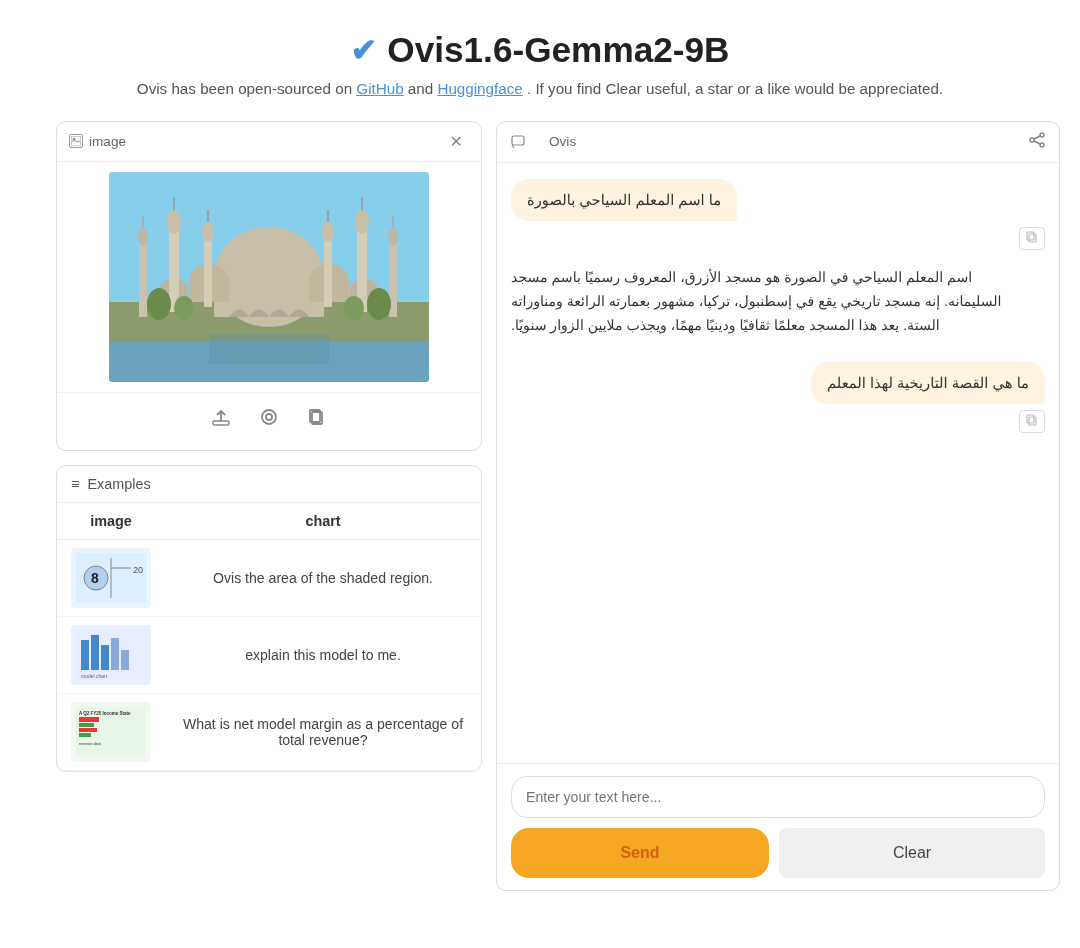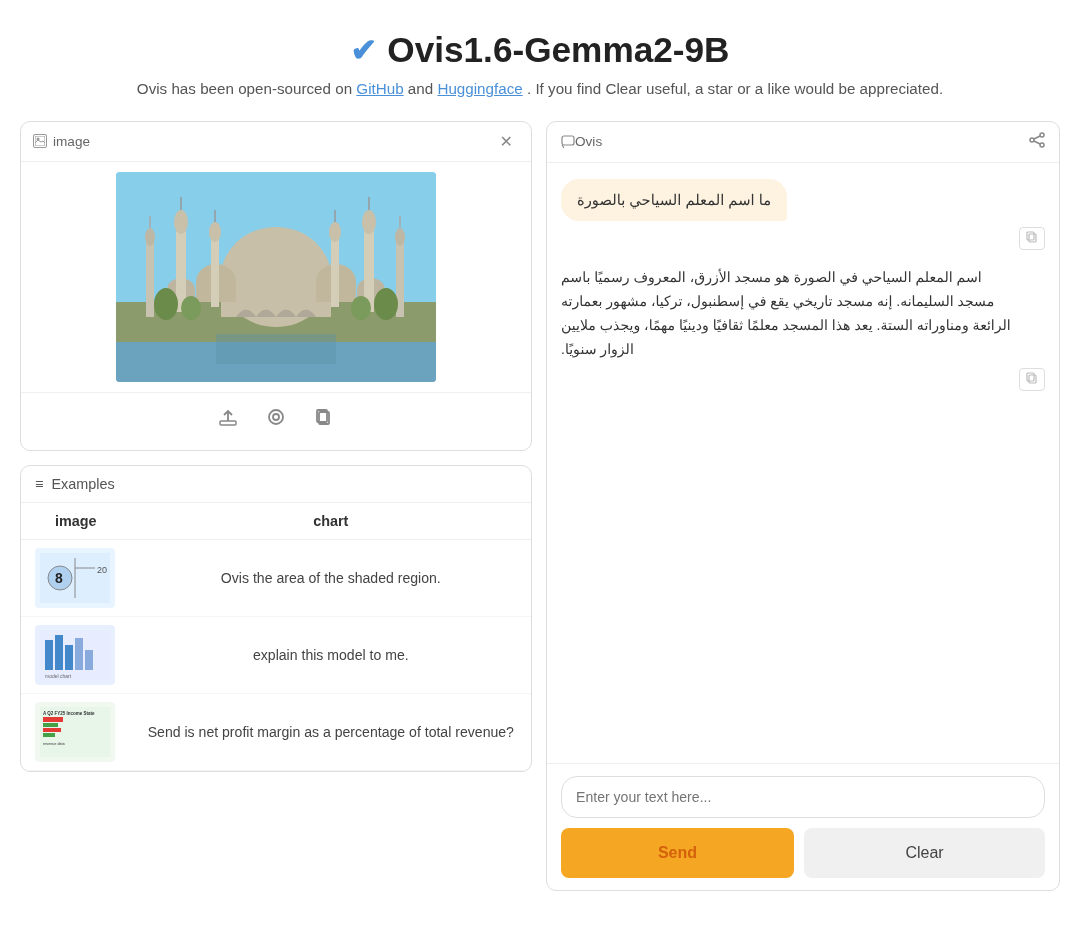--- a/index.html
+++ b/index.html
@@ -40,25 +40,26 @@
 
     .main-layout {
       display: flex;
       gap: 0;
       padding: 10px 20px;
       height: 790px;
     }
 
     
     .left-panel {
-      width: 512px;
+      width: 426px;
       flex-shrink: 0;
       display: flex;
       flex-direction: column;
       gap: 14px;
+      margin-left: 36px;
     }
 
     .image-upload-box {
       border: 1px solid #ddd;
       border-radius: 10px;
       overflow: hidden;
       background: #fff;
     }
     .image-upload-header {
       display: flex;
@@ -201,21 +202,21 @@
     .right-panel-header {
       display: flex;
       align-items: center;
       justify-content: space-between;
       padding: 10px 14px;
       border-bottom: 1px solid #eee;
     }
     .ovis-label {
       display: flex;
       align-items: center;
-      gap: 0;
+      gap: 24px;
       font-size: 0.85rem;
       color: #666;
     }
     .share-btn {
       background: none;
       border: none;
       cursor: pointer;
       color: #888;
       font-size: 1rem;
     }
@@ -285,21 +286,21 @@
       height: 42px;
     }
     .chat-buttons {
       display: flex;
       gap: 10px;
     }
     .send-btn {
       flex: 1;
       background: #f5a623;
       border: none;
-      border-radius: 8px;
+      border-radius: 18px;
       padding: 12px;
       font-size: 1rem;
       font-weight: 600;
       color: #d4620a;
       cursor: pointer;
       text-align: center;
     }
     .clear-btn {
       flex: 1;
       background: #f0f0f0;
@@ -478,21 +479,21 @@
                   <rect width="70" height="50" fill="#e8f5e9"></rect>
                   <text x="3" y="8" font-size="4.5" fill="#333" font-weight="bold">A Q2 FY25 Income State</text>
                   <rect x="3" y="10" width="20" height="5" fill="#E53935"></rect>
                   <rect x="3" y="16" width="15" height="4" fill="#43A047"></rect>
                   <rect x="3" y="21" width="18" height="4" fill="#E53935"></rect>
                   <rect x="3" y="26" width="12" height="4" fill="#43A047"></rect>
                   <text x="3" y="38" font-size="3.5" fill="#666">revenue data</text>
                 </svg>
               </div>
             </td>
-            <td>Send is net profit margin as a percentage of total revenue?</td>
+            <td>What is net model margin as a percentage of total revenue?</td>
           </tr>
         </tbody>
       </table>
     </div>
 
   </div>
 
   <div class="right-panel">
     <div class="right-panel-header">
       <div class="ovis-label">
@@ -522,20 +523,23 @@
         <button class="copy-btn">
           <svg width="12" height="12" viewBox="0 0 12 12" fill="none" stroke="#bbb" stroke-width="1.2">
             <rect x="3" y="3" width="7" height="8" rx="1"></rect>
             <rect x="1" y="1" width="7" height="8" rx="1"></rect>
           </svg>
         </button>
       </div>
 
       <div class="ai-response">اسم المعلم السياحي في الصورة هو مسجد الأزرق، المعروف رسميًا باسم مسجد السليمانه. إنه مسجد تاريخي يقع في إسطنبول، تركيا، مشهور بعمارته الرائعة ومناوراته الستة. يعد هذا المسجد معلمًا ثقافيًا ودينيًا مهمًا، ويجذب ملايين الزوار سنويًا.</div>
 
+      <div style="display:flex; justify-content:flex-end; margin-top:8px;">
+        <div class="user-bubble">ما هي القصة التاريخية لهذا المعلم</div>
+      </div>
       <div class="copy-btn-row" style="justify-content:flex-end; margin-top:-10px;">
         <button class="copy-btn">
           <svg width="12" height="12" viewBox="0 0 12 12" fill="none" stroke="#bbb" stroke-width="1.2">
             <rect x="3" y="3" width="7" height="8" rx="1"></rect>
             <rect x="1" y="1" width="7" height="8" rx="1"></rect>
           </svg>
         </button>
       </div>
 
 

